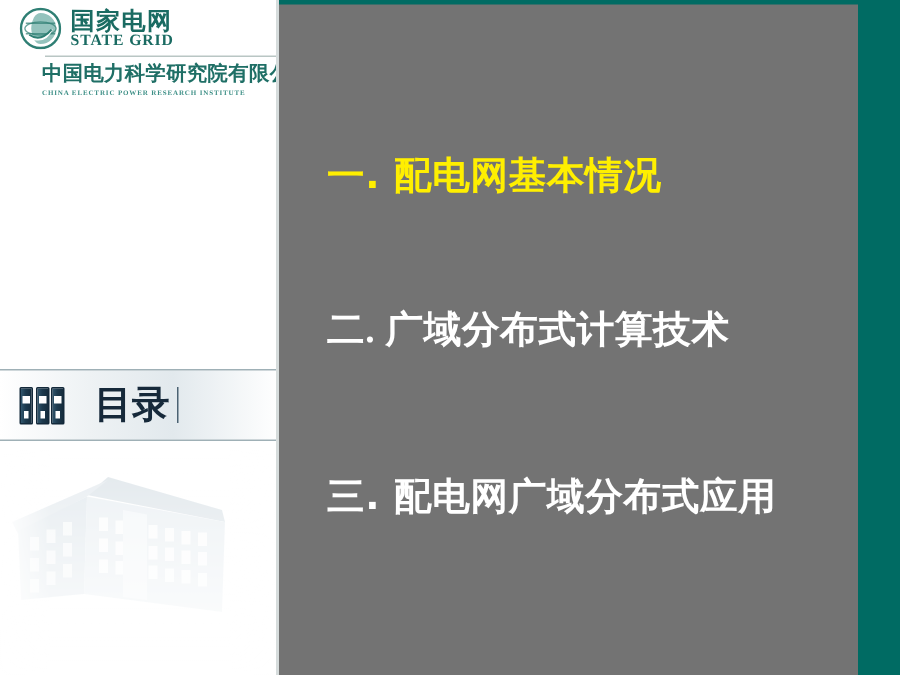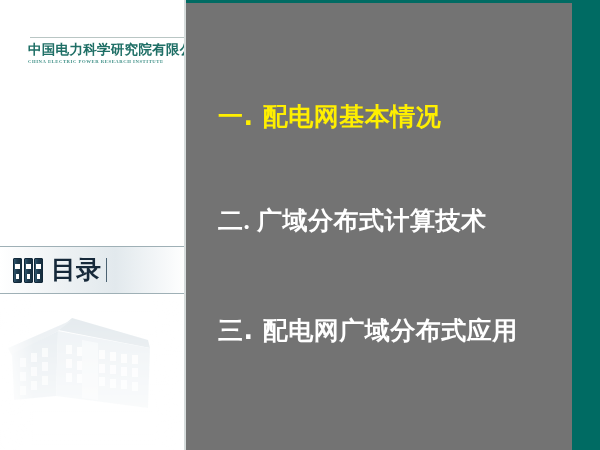--- a/index.html
+++ b/index.html
@@ -108,21 +108,21 @@
     background:#ffffff;
   }
   .binder::after {
     content:""; position:absolute;
     left:2px; right:2px; bottom:3px; height:5px;
     background:#ffffff;
   }
   .ml-title {
     font-size:25px; font-weight:bold;
     color:#16293a; letter-spacing:0px;
-    line-height:26px; margin-left:4px;
+    line-height:26px; margin-left:16px;
     font-family:"DejaVu Sans","Liberation Sans",sans-serif;
   }
   .ml-sep {
     width:1px; height:24px;
     background:#4b6272;
     margin:0 6px 0 5px;
   }
   .ml-en {
     font-size:15px; font-weight:bold;
     color:#223a4c; letter-spacing:0.4px;
@@ -182,20 +182,37 @@
   .item-1 { top:203px; color:#ffffff;font-family:Liberation Serif, serif; }
   .item-2 { top:313px; color:#ffffff; }
 </style>
 </head>
 <body>
 
 <div class="slide">
 
   <div class="left-panel">
 
+    <div class="logo-block">
+      <span class="sg-emblem">
+        <svg width="28" height="28" viewBox="0 0 28 28">
+          <circle cx="14" cy="14" r="13" fill="none" stroke="#2f7f74" stroke-width="1.6"></circle>
+          <circle cx="14" cy="14" r="10.5" fill="#ffffff"></circle>
+          <path d="M14 3.6 a10.4 10.4 0 0 1 0 20.8 a6.2 10.4 0 0 1 0 -20.8 z" fill="#3d9287" opacity="0.55"></path>
+          <path d="M4.2 10.5 H23.8 M4.2 17.5 H23.8" stroke="#2f7f74" stroke-width="1" fill="none" opacity="0.7"></path>
+          <ellipse cx="14" cy="14" rx="10.4" ry="4.4" fill="none" stroke="#2f7f74" stroke-width="0.9" opacity="0.7"></ellipse>
+          <path d="M5.5 17.5 q8.5 7 17 -3.5 q-4 9.5 -12.5 7.8 z" fill="#ffffff"></path>
+          <path d="M6.5 18.2 q7.5 5.2 14.8 -3.4" stroke="#2f7f74" stroke-width="1.3" fill="none"></path>
+        </svg>
+      </span>
+      <span class="sg-wordmark">
+        <div class="sg-cn">国家电网</div>
+        <div class="sg-en">STATE GRID</div>
+      </span>
+    </div>
 
     <div class="logo-rule"></div>
 
     <div class="inst-block">
       <div class="inst-cn">中国电力科学研究院有限公司</div>
       <div class="inst-en">CHINA ELECTRIC POWER RESEARCH INSTITUTE</div>
     </div>
 
     <div class="content-band">
       <span class="binder-icon">

